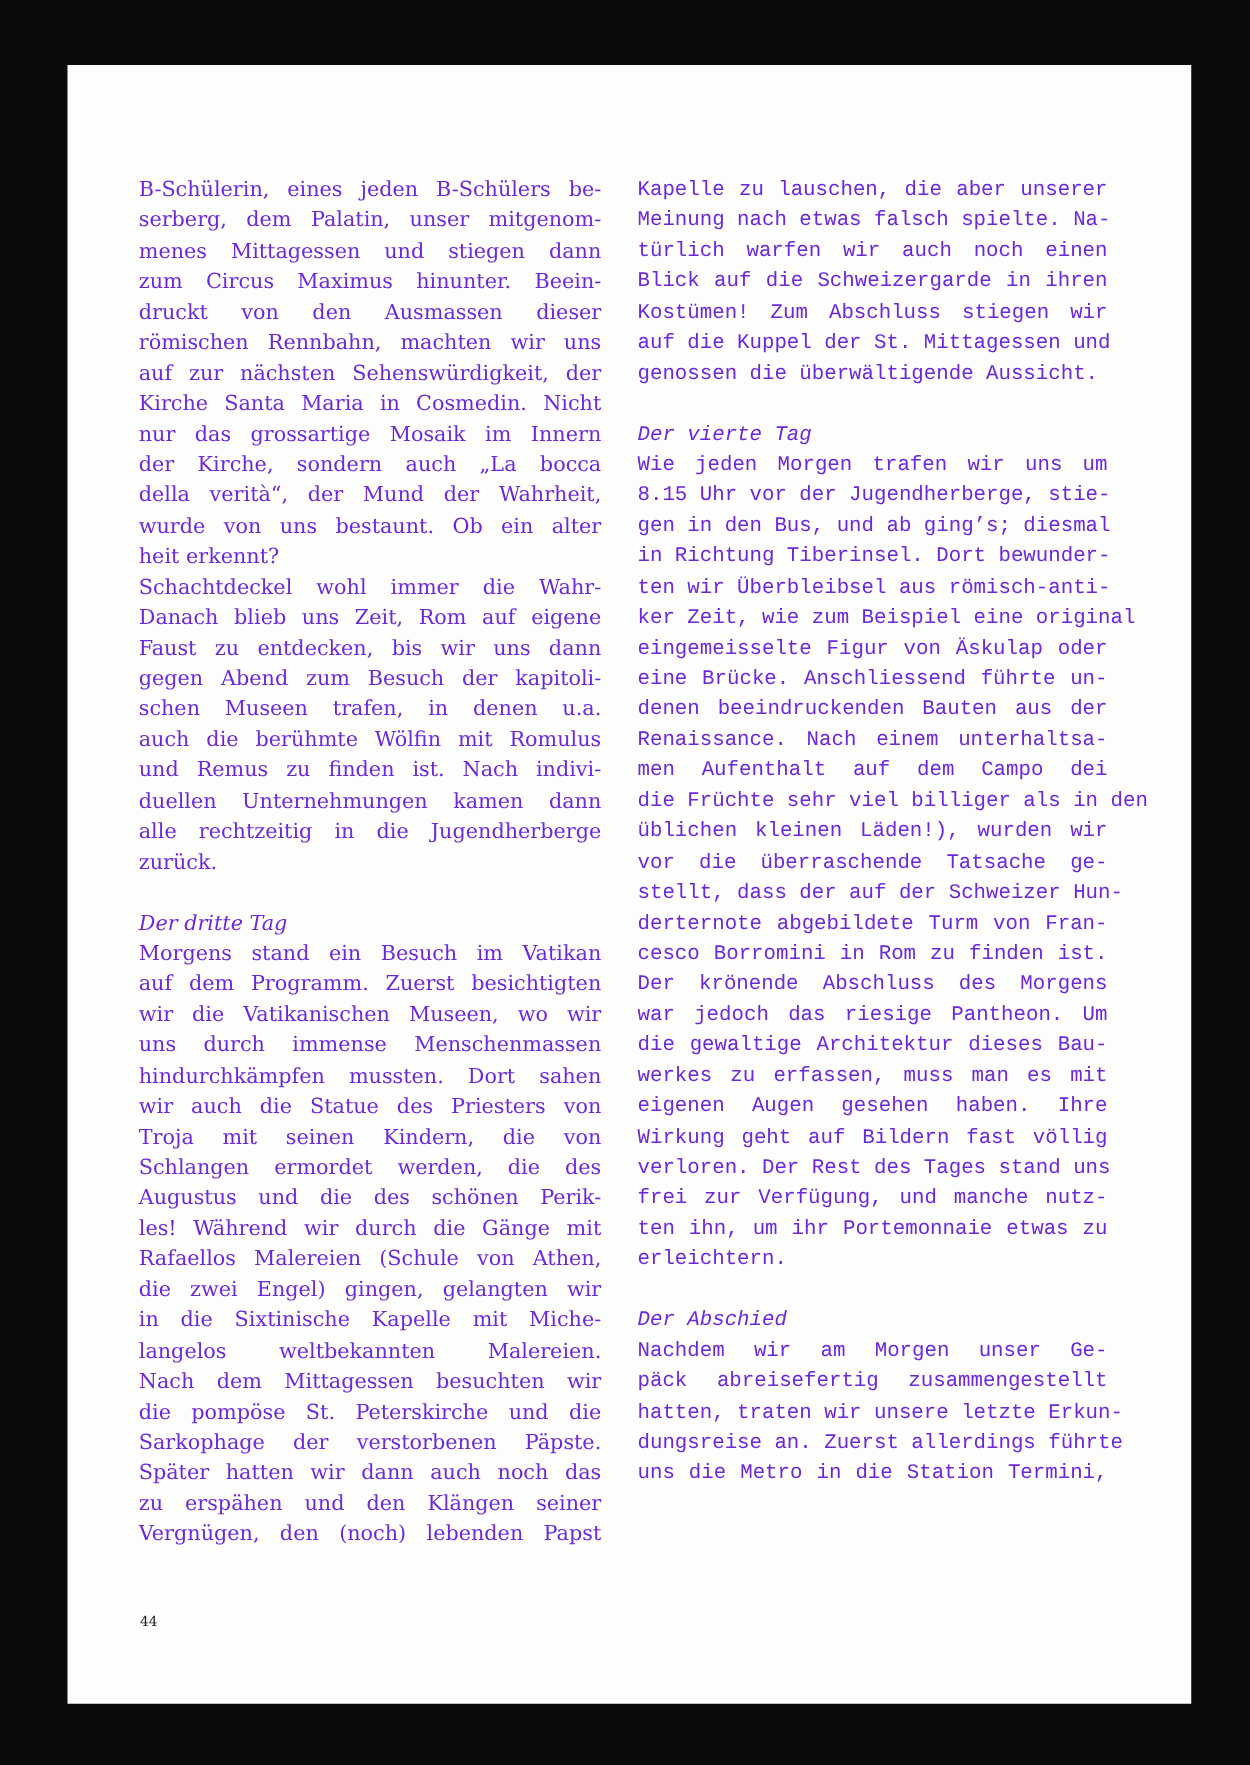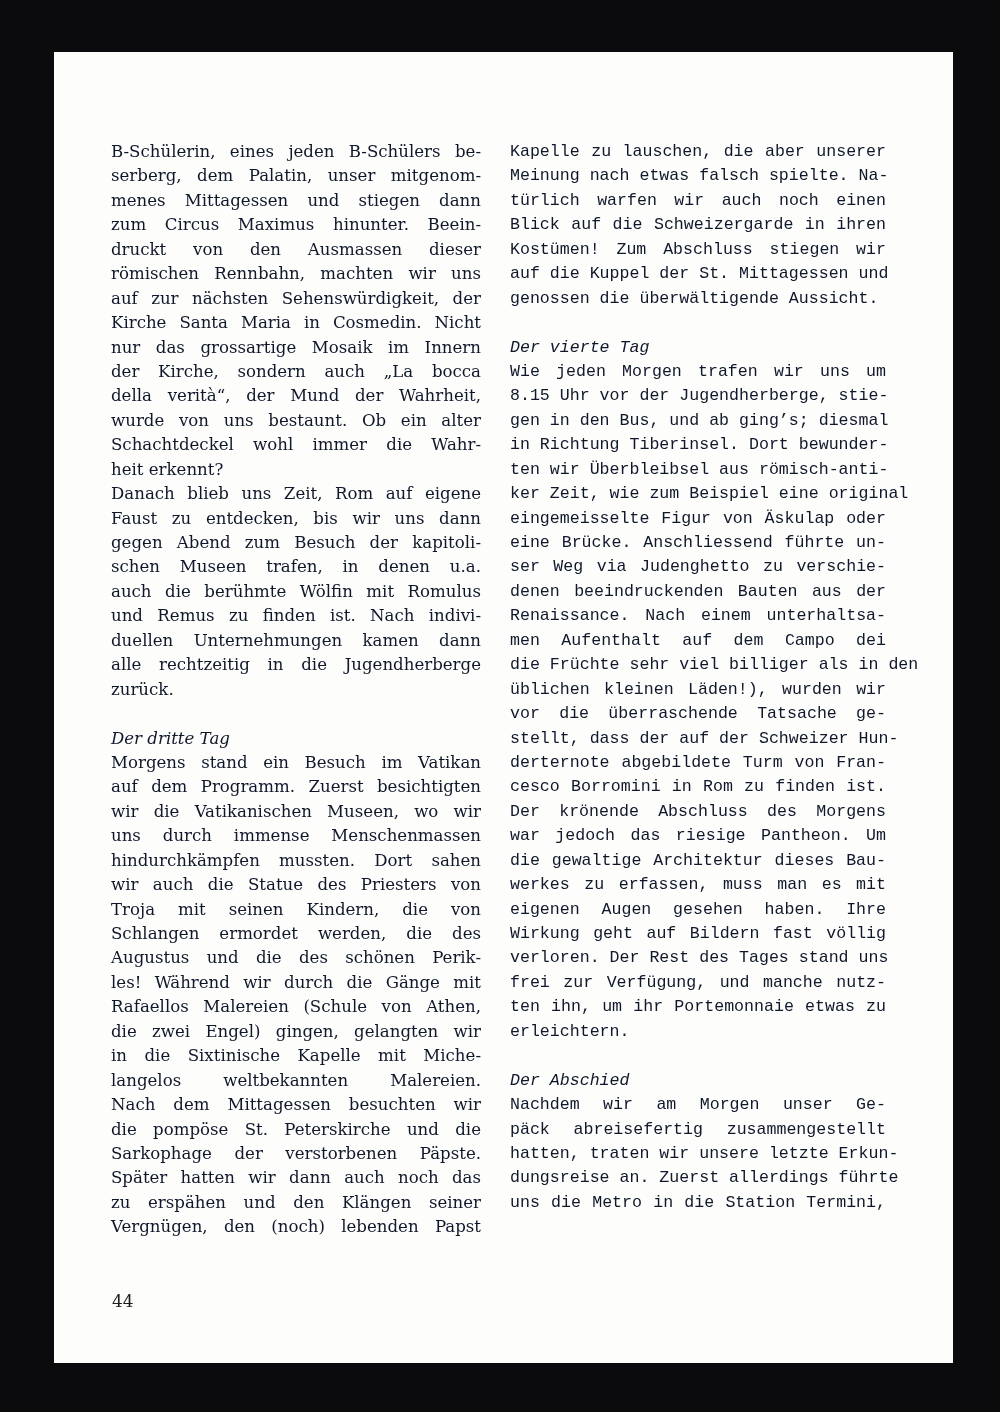--- a/index.html
+++ b/index.html
@@ -18,21 +18,21 @@
     height: 1311px;
     background: #fdfdfc;
   }
   .col {
     position: absolute;
     top: 88px;
     width: 370px;
     font-family: "DejaVu Serif", "Liberation Serif", serif;
     font-size: 16.6px;
     line-height: 24.45px;
-    color: #0f172a;
+    color: #6d28d9;
   }
   .col-left { left: 57px; }
   .col-right { left: 456px; width: 376px; font-family: Liberation Mono, monospace; }
   .line {
     display: block;
     white-space: nowrap;
     text-align: justify;
     text-align-last: justify;
     height: 24.45px;
     overflow: visible;
@@ -45,21 +45,21 @@
     font-style: italic;
     height: 24.45px;
     white-space: nowrap;
   }
   .gap { display: block; height: 24.45px; }
   .page-number {
     position: absolute;
     left: 58px;
     top: 1239px;
     font-family: "DejaVu Serif", "Liberation Serif", serif;
-    font-size: 17px;
+    font-size: 11px;
     color: #1c1c1c;
   }
 </style>
 </head>
 <body>
 
 <div class="page">
 
   <div class="col col-left">
     <div>
@@ -68,22 +68,22 @@
       <span class="line">menes Mittagessen und stiegen dann</span>
       <span class="line">zum Circus Maximus hinunter. Beein-</span>
       <span class="line">druckt von den Ausmassen dieser</span>
       <span class="line">römischen Rennbahn, machten wir uns</span>
       <span class="line">auf zur nächsten Sehenswürdigkeit, der</span>
       <span class="line">Kirche Santa Maria in Cosmedin. Nicht</span>
       <span class="line">nur das grossartige Mosaik im Innern</span>
       <span class="line">der Kirche, sondern auch „La bocca</span>
       <span class="line">della verità“, der Mund der Wahrheit,</span>
       <span class="line">wurde von uns bestaunt. Ob ein alter</span>
+      <span class="line last">heit erkennt?</span>
       <span class="line">Schachtdeckel wohl immer die Wahr-</span>
-      <span class="line last">heit erkennt?</span>
     </div>
     <div>
       <span class="line">Danach blieb uns Zeit, Rom auf eigene</span>
       <span class="line">Faust zu entdecken, bis wir uns dann</span>
       <span class="line">gegen Abend zum Besuch der kapitoli-</span>
       <span class="line">schen Museen trafen, in denen u.a.</span>
       <span class="line">auch die berühmte Wölfin mit Romulus</span>
       <span class="line">und Remus zu finden ist. Nach indivi-</span>
       <span class="line">duellen Unternehmungen kamen dann</span>
       <span class="line">alle rechtzeitig in die Jugendherberge</span>
@@ -129,21 +129,20 @@
     <span class="heading">Der vierte Tag</span>
     <div>
       <span class="line">Wie jeden Morgen trafen wir uns um</span>
       <span class="line">8.15 Uhr vor der Jugendherberge, stie-</span>
       <span class="line">gen in den Bus, und ab ging’s; diesmal</span>
       <span class="line">in Richtung Tiberinsel. Dort bewunder-</span>
       <span class="line">ten wir Überbleibsel aus römisch-anti-</span>
       <span class="line">ker Zeit, wie zum Beispiel eine original</span>
       <span class="line">eingemeisselte Figur von Äskulap oder</span>
       <span class="line">eine Brücke. Anschliessend führte un-</span>
-      <span class="line">ser Weg via Judenghetto zu verschie-</span>
       <span class="line">denen beeindruckenden Bauten aus der</span>
       <span class="line">Renaissance. Nach einem unterhaltsa-</span>
       <span class="line">men Aufenthalt auf dem Campo dei</span>
       <span class="line">die Früchte sehr viel billiger als in den</span>
       <span class="line">üblichen kleinen Läden!), wurden wir</span>
       <span class="line">vor die überraschende Tatsache ge-</span>
       <span class="line">stellt, dass der auf der Schweizer Hun-</span>
       <span class="line">derternote abgebildete Turm von Fran-</span>
       <span class="line">cesco Borromini in Rom zu finden ist.</span>
       <span class="line">Der krönende Abschluss des Morgens</span>

